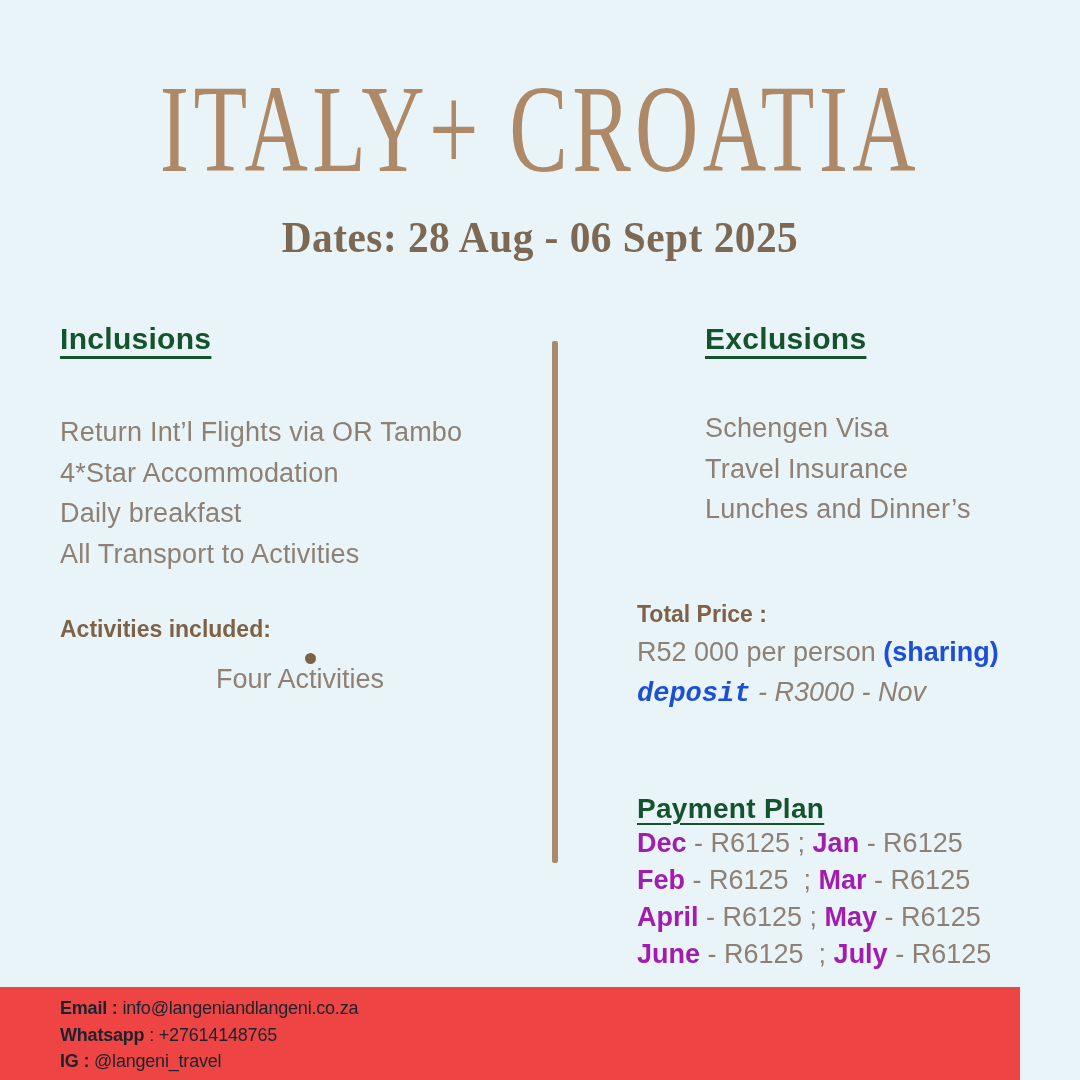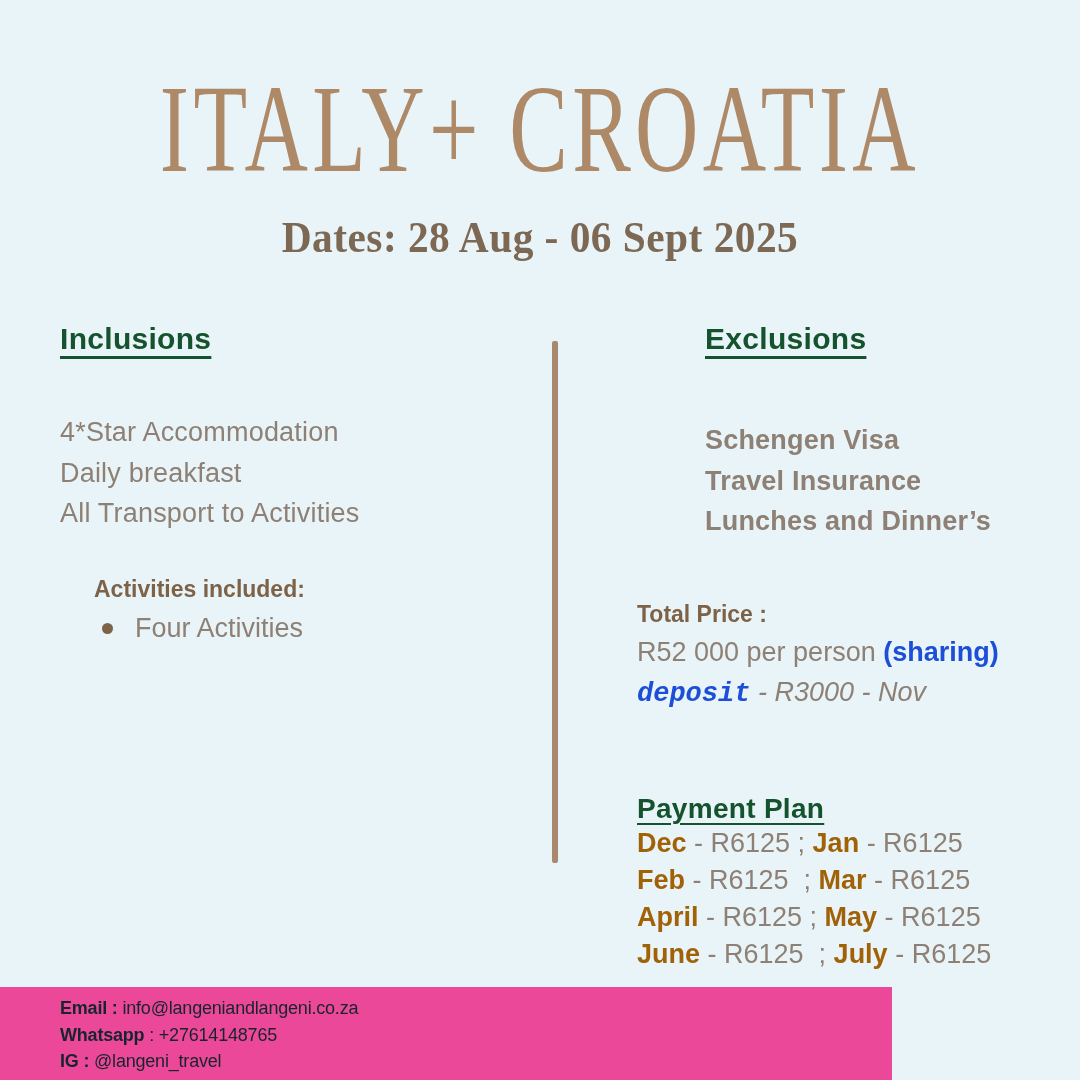--- a/index.html
+++ b/index.html
@@ -62,26 +62,27 @@
     color: #8e8074;
     letter-spacing: 0.2px;
   }
   .col-left .plain { margin-top: 56px; }
 
   .act-h {
     font-size: 23px;
     font-weight: 700;
     color: #7d6247;
   }
-  .col-left .act-h { margin-top: 42px; margin-left: 34px; }
+  .col-left .act-h { margin-top: 42px; }
 
   .bullet-row {
     margin-top: 10px;
     display: flex;
     align-items: center;
+    flex-direction: column;
   }
   .dot {
     width: 11px; height: 11px;
     border-radius: 50%;
     background: #7d6247;
     margin-left: 42px;
     margin-right: 22px;
     flex: 0 0 auto;
   }
   .bullet-row .b-label { font-size: 27px; color: #8e8074; }
@@ -98,46 +99,46 @@
   .divider {
     position: absolute;
     left: 552px; top: 341px;
     width: 6px; height: 522px;
     background: #a9896d;
     border-radius: 2px;
   }
 
   
   .excl-h { position: absolute; left: 705px; top: 322px; }
-  .excl-list { position: absolute; left: 705px; top: 420px; font-weight: bold; }
+  .excl-list { position: absolute; left: 705px; top: 408px; }
 
   .price-block { position: absolute; left: 637px; top: 601px; width: 420px; }
   .price-block .line {
     font-size: 27px;
     line-height: 40px;
     color: #8e8074;
   }
   .price-block .act-h { margin-bottom: 4px; }
 
   .payment-block { position: absolute; left: 637px; top: 793px; width: 420px; }
   .pay-h { font-size: 28px; text-decoration-thickness: 2px; text-underline-offset: 5px; }
   .pay-row {
     font-size: 27px;
     line-height: 37px;
     color: #8e8074;
   }
   .pay-row:first-of-type { margin-top: 7px; }
-  .pay-row b { color: #a16207; }
+  .pay-row b { color: #a21caf; }
 
   
   .footer {
     position: absolute;
     left: 0; top: 987px;
-    width: 892px; height: 93px;
-    background: #ec4899;
+    width: 1020px; height: 93px;
+    background: #ef4444;
     padding: 8px 0 0 60px;
   }
   .f-row {
     font-size: 18px;
     line-height: 26.5px;
     color: #17242e;
     letter-spacing: -0.2px;
   }
   .f-row b { font-weight: 700; }
 </style>
@@ -146,20 +147,21 @@
 
 <div class="page">
 
   <h1 class="title">ITALY+ CROATIA</h1>
 
   <div class="dates">Dates: 28 Aug - 06 Sept 2025</div>
 
   <section class="col-left">
     <h2 class="sec-h">Inclusions</h2>
     <ul class="plain">
+      <li>Return Int’l Flights via OR Tambo</li>
       <li>4*Star Accommodation</li>
       <li>Daily breakfast</li>
       <li>All Transport to Activities</li>
     </ul>
     <div class="act-h">Activities included:</div>
     <div class="bullet-row">
       <span class="dot"></span>
       <span class="b-label">Four Activities</span>
     </div>
   </section>

